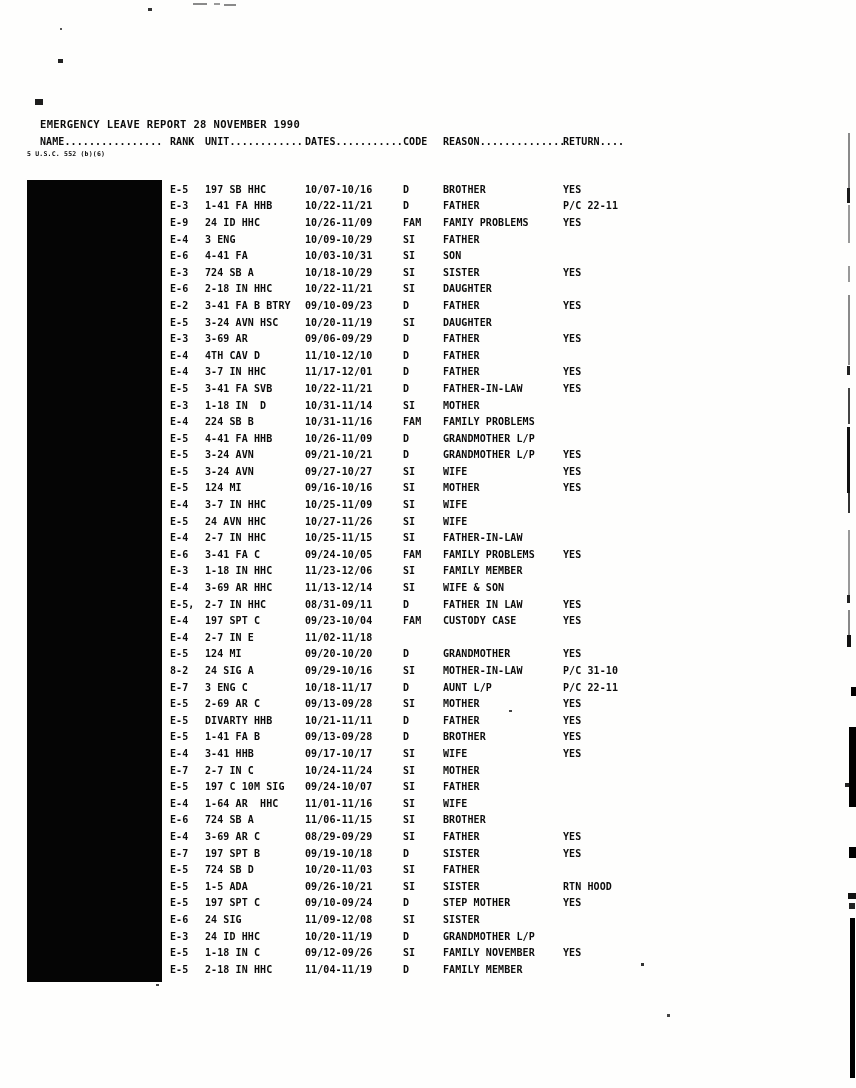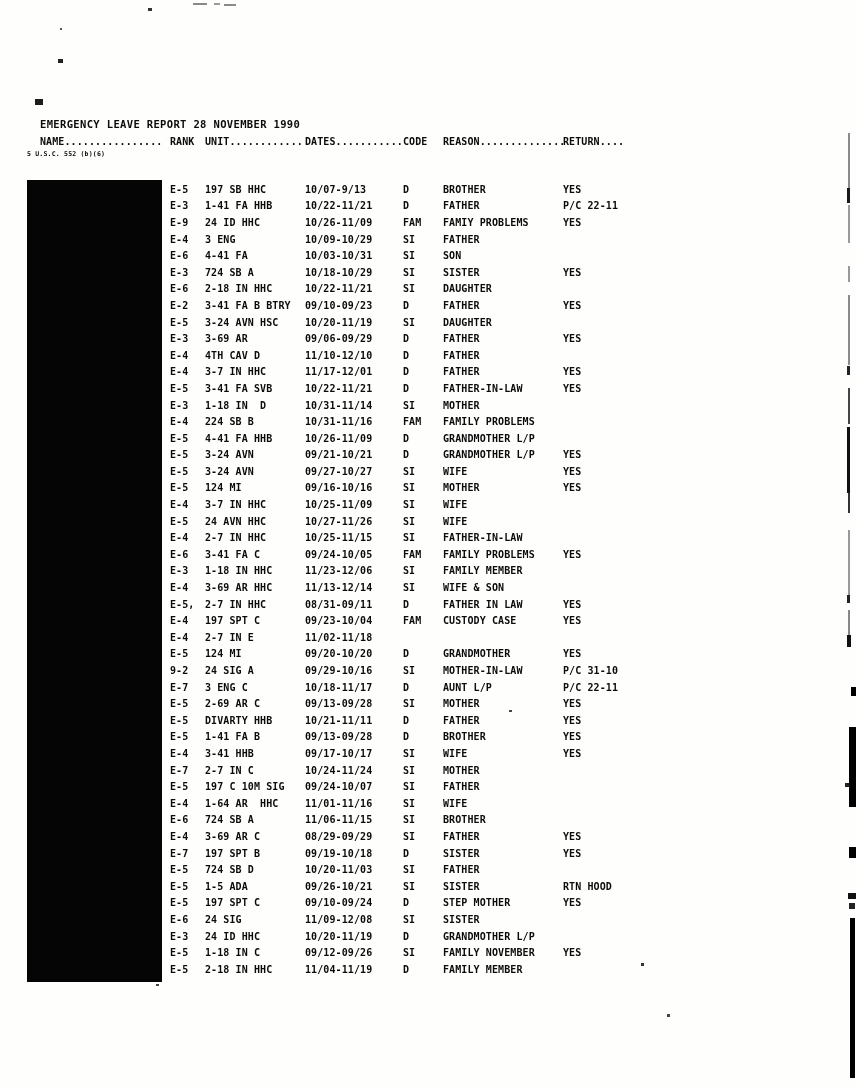--- a/index.html
+++ b/index.html
@@ -59,21 +59,21 @@
   </div>
 
   <div class="citation">5 U.S.C. 552 (b)(6)</div>
 
   <div class="redaction"></div>
 
   <div class="rows" id="leave-table">
       <div class="row">
         <span class="c rank">E-5</span>
         <span class="c unit">197 SB HHC</span>
-        <span class="c dates">10/07-9/13</span>
+        <span class="c dates">10/07-10/16</span>
         <span class="c code">D</span>
         <span class="c reason">BROTHER</span>
         <span class="c return">YES</span>
       </div>
       <div class="row">
         <span class="c rank">E-3</span>
         <span class="c unit">1-41 FA HHB</span>
         <span class="c dates">10/22-11/21</span>
         <span class="c code">D</span>
         <span class="c reason">FATHER</span>
@@ -289,21 +289,21 @@
       </div>
       <div class="row">
         <span class="c rank">E-5</span>
         <span class="c unit">124 MI</span>
         <span class="c dates">09/20-10/20</span>
         <span class="c code">D</span>
         <span class="c reason">GRANDMOTHER</span>
         <span class="c return">YES</span>
       </div>
       <div class="row">
-        <span class="c rank">9-2</span>
+        <span class="c rank">8-2</span>
         <span class="c unit">24 SIG A</span>
         <span class="c dates">09/29-10/16</span>
         <span class="c code">SI</span>
         <span class="c reason">MOTHER-IN-LAW</span>
         <span class="c return">P/C 31-10</span>
       </div>
       <div class="row">
         <span class="c rank">E-7</span>
         <span class="c unit">3 ENG C</span>
         <span class="c dates">10/18-11/17</span>

